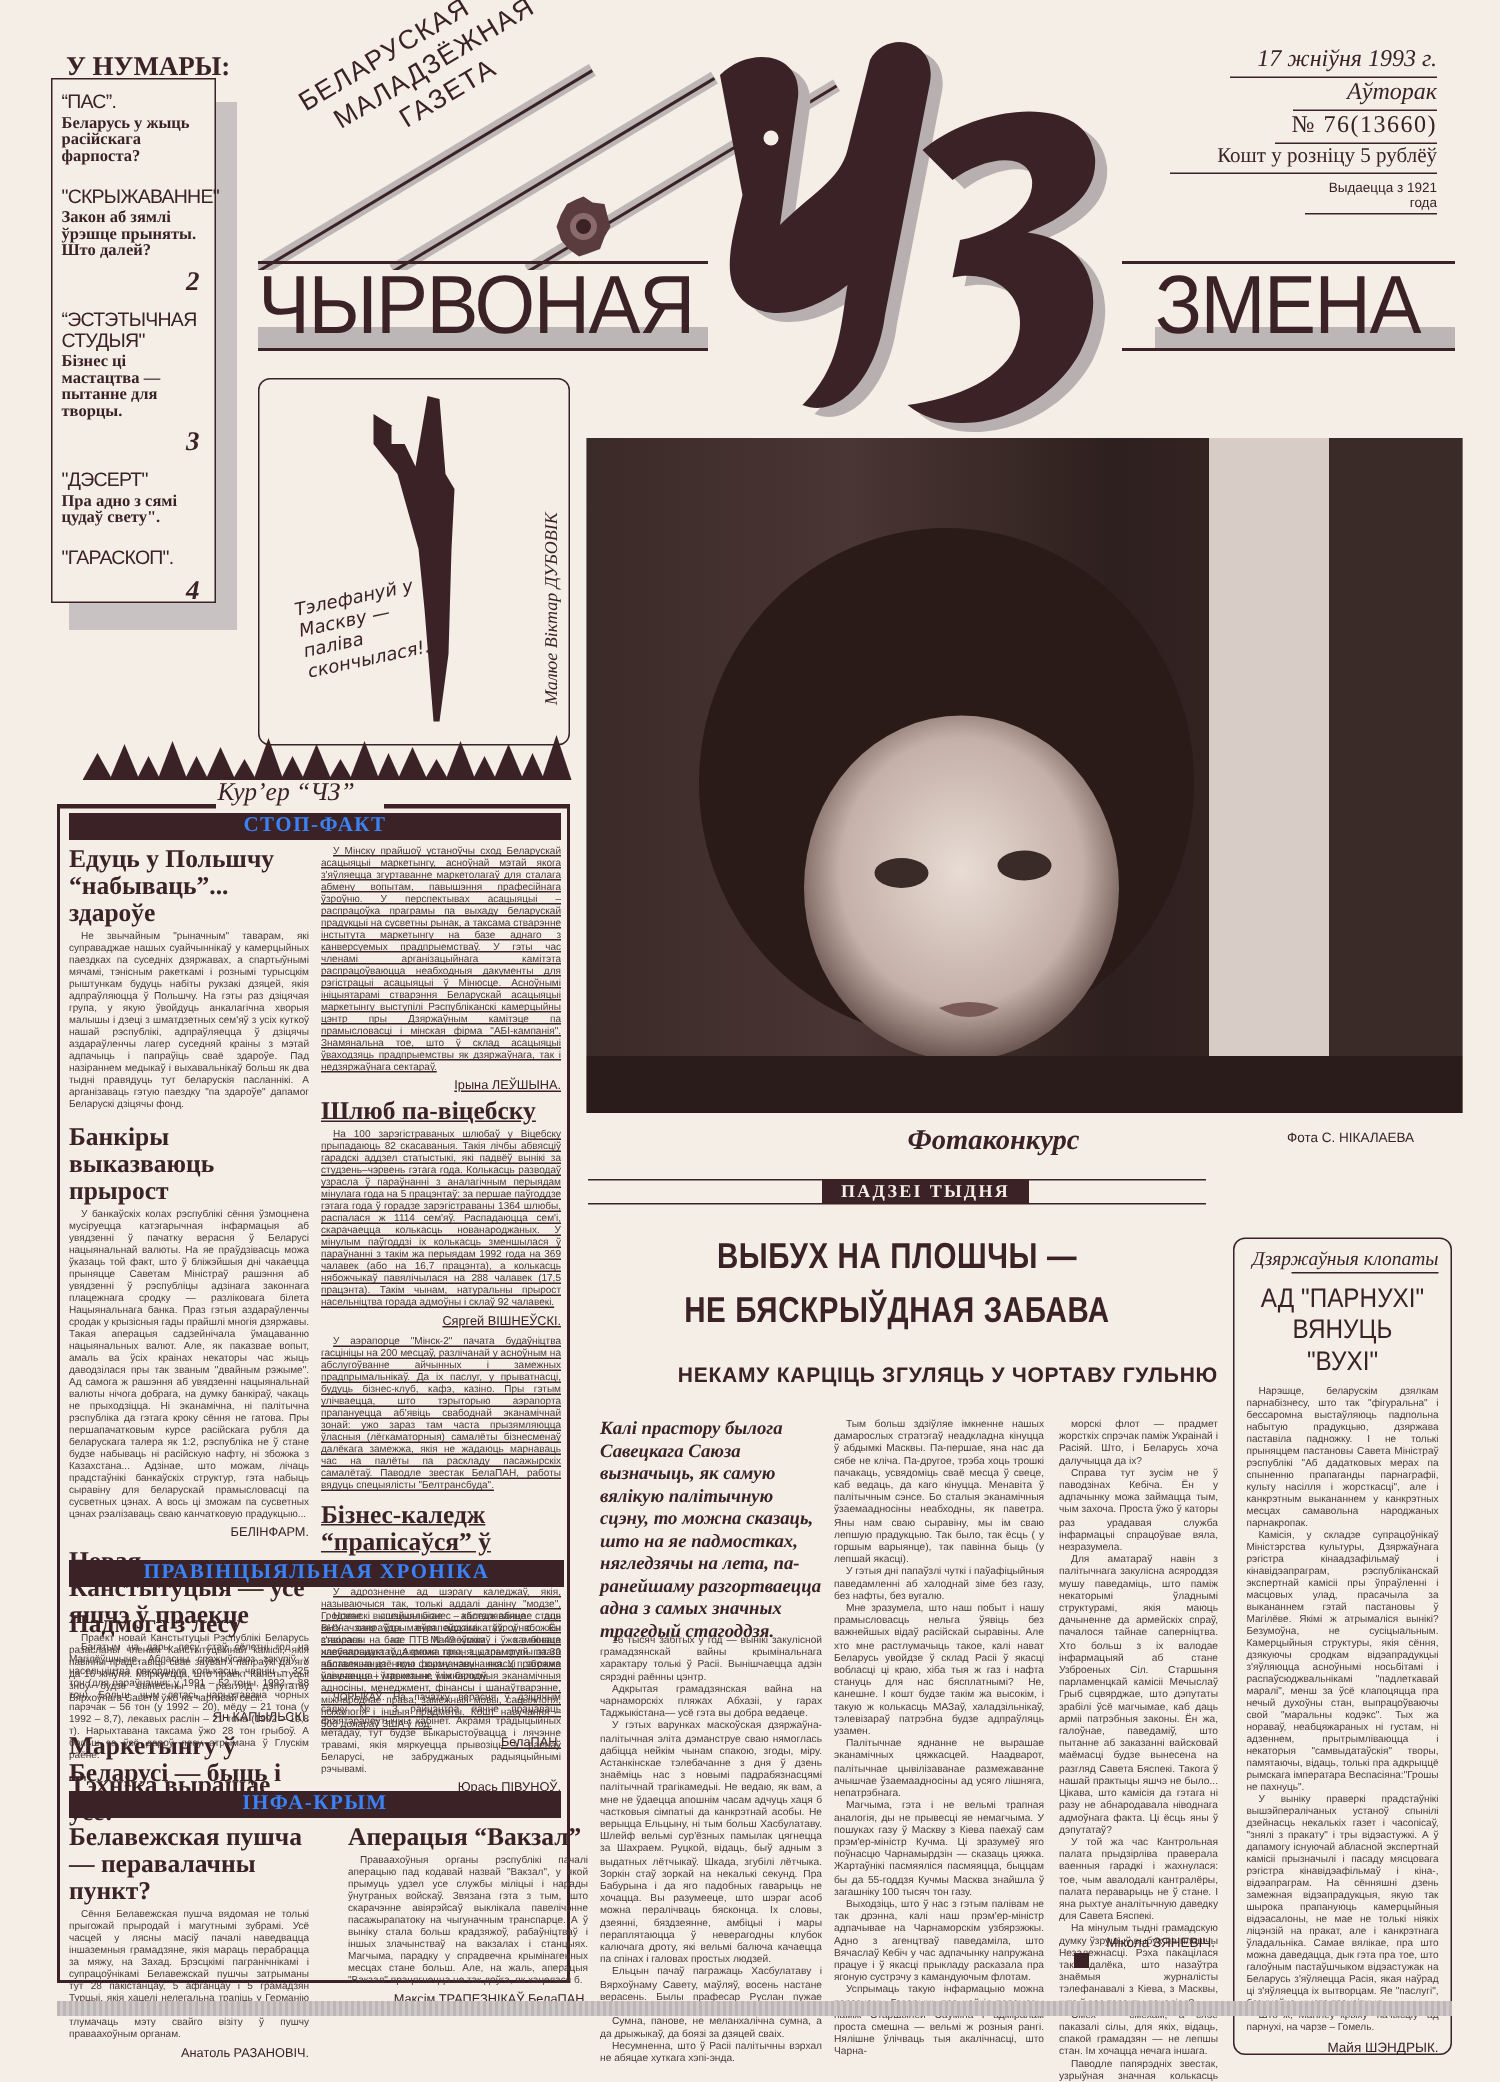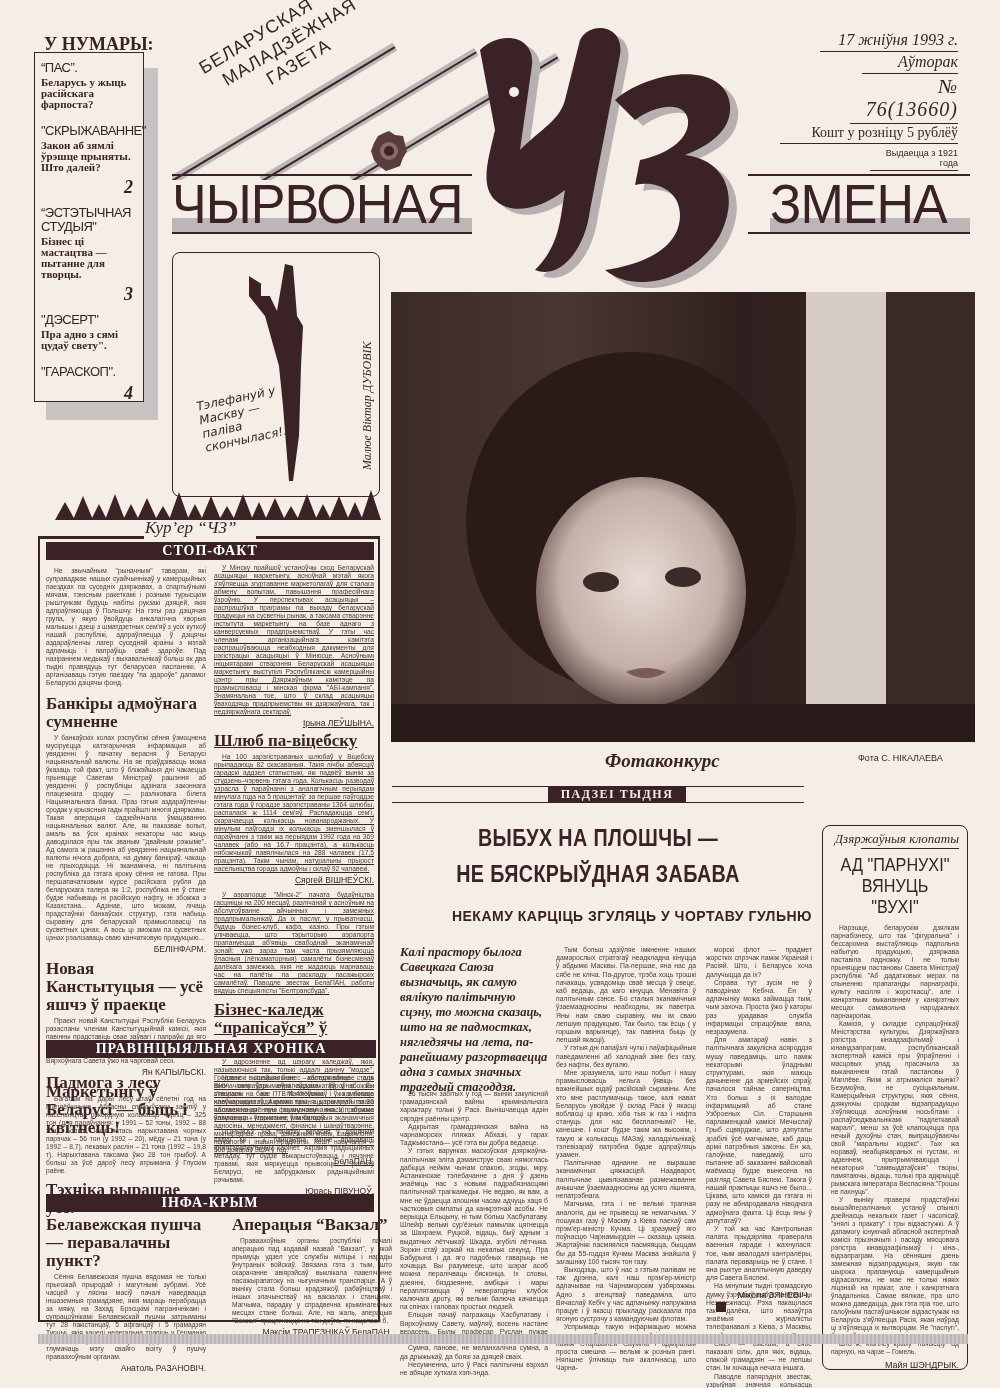--- a/index.html
+++ b/index.html
@@ -30,36 +30,36 @@
   #rule-bottom { left: 172px; top: 232px; width: 300px; height: 2px; background: #3a2226; }
   #rule-bottom2 { left: 748px; top: 232px; width: 222px; height: 2px; background: #3a2226; }
   #logo-cz { left: 440px; top: 10px; width: 330px; height: 290px; }
   #order-badge { left: 370px; top: 130px; width: 38px; height: 42px; }
 
   
   #issue-info { left: 780px; top: 30px; width: 178px; text-align: right; }
   .ii-row { border-bottom: 1px solid #3a2226; padding: 1px 0 2px; }
   .ii-date { font-family: "Liberation Serif", serif; font-style: italic; font-size: 16px; margin-left: 40px; }
   .ii-day { font-family: "Liberation Serif", serif; font-style: italic; font-size: 16px; margin-left: 82px; }
-  .ii-num { font-family: "Liberation Serif", serif; font-style: italic; font-size: 20px; margin-left: 70px; letter-spacing: 1px; }
+  .ii-num { font-family: "Liberation Serif", serif; font-size: 16px; margin-left: 70px; letter-spacing: 1px; }
   .ii-price { font-family: "Liberation Serif", serif; font-size: 14px; }
   .ii-since { font-size: 9px; margin-left: 90px; padding-top: 4px; }
 
   
   #cartoon { left: 172px; top: 252px; width: 208px; height: 245px; border: 1px solid #3a2226; border-radius: 8px; }
   #cartoon-credit { left: 355px; top: 300px; transform: rotate(-90deg); transform-origin: left top; font-family: "Liberation Serif", serif; font-style: italic; font-size: 12px; white-space: nowrap; }
   #cartoon-speech { left: 200px; top: 390px; font-size: 12px; line-height: 14px; font-style: italic; transform: rotate(-12deg); width: 90px; font-family: "DejaVu Sans", sans-serif; }
   #trees { left: 55px; top: 490px; width: 330px; height: 30px; }
   #courier-title { left: 145px; top: 518px; font-family: "Liberation Serif", serif; font-style: italic; font-size: 17px; }
   #courier-line-l { left: 38px; top: 536px; width: 106px; height: 3px; background: #3a2226; }
   #courier-line-r { left: 256px; top: 536px; width: 124px; height: 3px; background: #3a2226; }
 
   
   #courier-frame { left: 38px; top: 536px; width: 342px; height: 786px; border: 2px solid #3a2226; border-top: none; }
-  .section-bar { position: absolute; height: 18px; background: #3a2226; color: #ffffff; font-family: "Liberation Serif", serif; font-weight: bold; text-align: center; font-size: 14px; line-height: 18px; letter-spacing: 1px; }
+  .section-bar { position: absolute; height: 18px; background: #3a2226; color: #3b82f6; font-family: "Liberation Serif", serif; font-weight: bold; text-align: center; font-size: 14px; line-height: 18px; letter-spacing: 1px; }
   .art-h { font-family: "Liberation Serif", serif; font-weight: bold; font-size: 17px; line-height: 18px; color: #3a2226; }
   .art-body { font-family: "Liberation Sans", sans-serif; font-size: 6.7px; line-height: 8px; text-align: justify; color: #4a3a3a; text-indent: 8px; }
   .art-author { font-family: "Liberation Sans", sans-serif; font-size: 8.5px; text-align: right; margin-top: 2px; }
 
   
   #photo { left: 391px; top: 292px; width: 584px; height: 450px; background: #2f1f1f; overflow: hidden; }
   #photo-caption { left: 605px; top: 750px; font-family: "Liberation Serif", serif; font-style: italic; font-weight: bold; font-size: 19px; }
   #photo-credit { left: 858px; top: 753px; font-size: 9px; }
 
   
@@ -201,24 +201,25 @@
 
 <div class="abs" id="courier-title">Кур’ер “ЧЗ”</div>
 <div class="abs" id="courier-line-l"></div>
 <div class="abs" id="courier-line-r"></div>
 <div class="abs" id="courier-frame"></div>
 
 <div class="section-bar" style="left:46px;top:542px;width:328px;">СТОП-ФАКТ</div>
 
 <div class="abs" style="left:46px;top:564px;width:160px;">
   <div>
+    <div class="art-h">Едуць у Польшчу “набываць”... здароўе</div>
     <div class="art-body" style="margin-top:3px;">Не звычайным "рыначным" таварам, які суправаджае нашых суайчыннікаў у камерцыйных паездках па суседніх дзяржавах, а спартыўнымі мячамі, тэнісным ракеткамі і рознымі турысцкім рыштункам будуць набіты рукзакі дзяцей, якія адпраўляюцца ў Польшчу. На гэты раз дзіцячая група, у якую ўвойдуць анкалагічна хворыя малышы і дзеці з шматдзетных сем'яў з усіх куткоў нашай рэспублікі, адпраўляецца ў дзіцячы аздараўленчы лагер суседняй краіны з мэтай адпачыць і папраўіць сваё здароўе. Пад назіраннем медыкаў і выхавальнікаў больш як два тыдні правядуць тут беларускія пасланнікі. А арганізаваць гэтую паездку "па здароўе" дапамог Беларускі дзіцячы фонд.</div>
   </div>
   <div style="margin-top:8px;">
-    <div class="art-h">Банкіры адмоўнага сумненне</div>
+    <div class="art-h">Банкіры выказваюць прырост</div>
     <div class="art-body" style="margin-top:3px;">У банкаўскіх колах рэспублікі сёння ўзмоцнена мусіруецца катэгарычная інфармацыя аб увядзенні ў пачатку верасня ў Беларусі нацыянальнай валюты. На яе праўдзівасць можа ўказаць той факт, што ў бліжэйшыя дні чакаецца прыняцце Саветам Міністраў рашэння аб увядзенні ў рэспубліцы адзінага законнага плацежнага сродку — разліковага білета Нацыянальнага банка. Праз гэтыя аздараўленчы сродак у крызісныя гады прайшлі многія дзяржавы. Такая аперацыя садзейнічала ўмацаванню нацыянальных валют. Але, як паказвае вопыт, амаль ва ўсіх краінах некаторы час жыць даводзілася пры так званым "двайным рэжыме". Ад самога ж рашэння аб увядзенні нацыянальнай валюты нічога добрага, на думку банкіраў, чакаць не прыходзіцца. Ні эканамічна, ні палітычна рэспубліка да гэтага кроку сёння не гатова. Пры першапачатковым курсе расійскага рубля да беларускага талера як 1:2, рэспубліка не ў стане будзе набываць ні расійскую нафту, ні збожжа з Казахстана... Адзінае, што можам, лічаць прадстаўнікі банкаўскіх структур, гэта набыць сыравіну для беларускай прамысловасці па сусветных цэнах. А вось ці зможам па сусветных цэнах рэалізаваць сваю канчатковую прадукцыю...</div>
     <div class="art-author">БЕЛІНФАРМ.</div>
   </div>
   <div style="margin-top:6px;">
     <div class="art-h">Новая Канстытуцыя — усё яшчэ ў праекце</div>
     <div class="art-body" style="margin-top:3px;">Праект новай Канстытуцыі Рэспублікі Беларусь разасланы членам Канстытуцыйнай камісіі, якія павінны прадставіць свае заўвагі і папраўкі да яго да 16 жніўня. Мяркуецца, што праект Канстытуцыі зноў будзе вынесены на разгляд дэпутатаў Вярхоўнага Савета ўжо на чарговай сесіі.</div>
     <div class="art-author">Ян КАПЫЛЬСКІ.</div>
   </div>
   <div style="margin-top:6px;">
     <div class="art-h">Маркетынгу ў Беларусі — быць і квітнець!</div>

